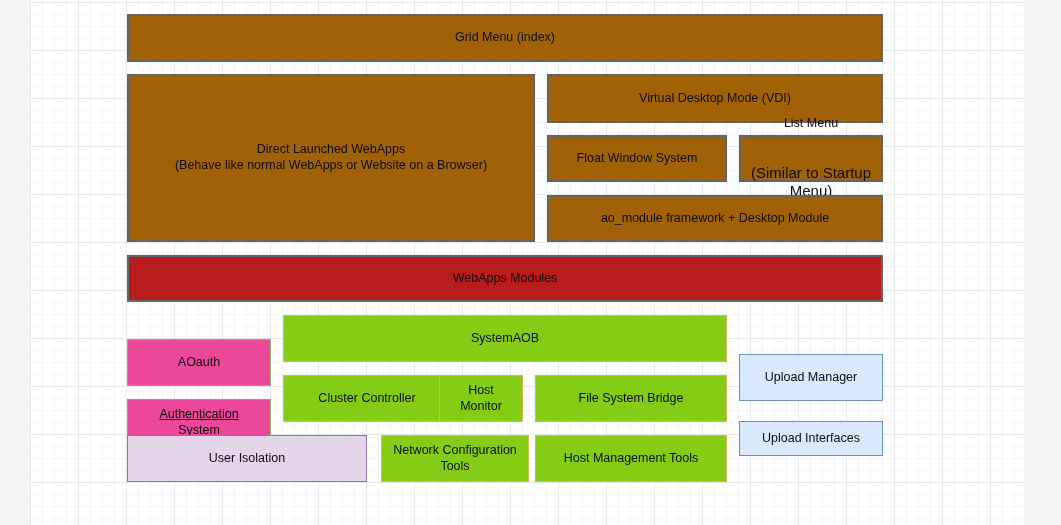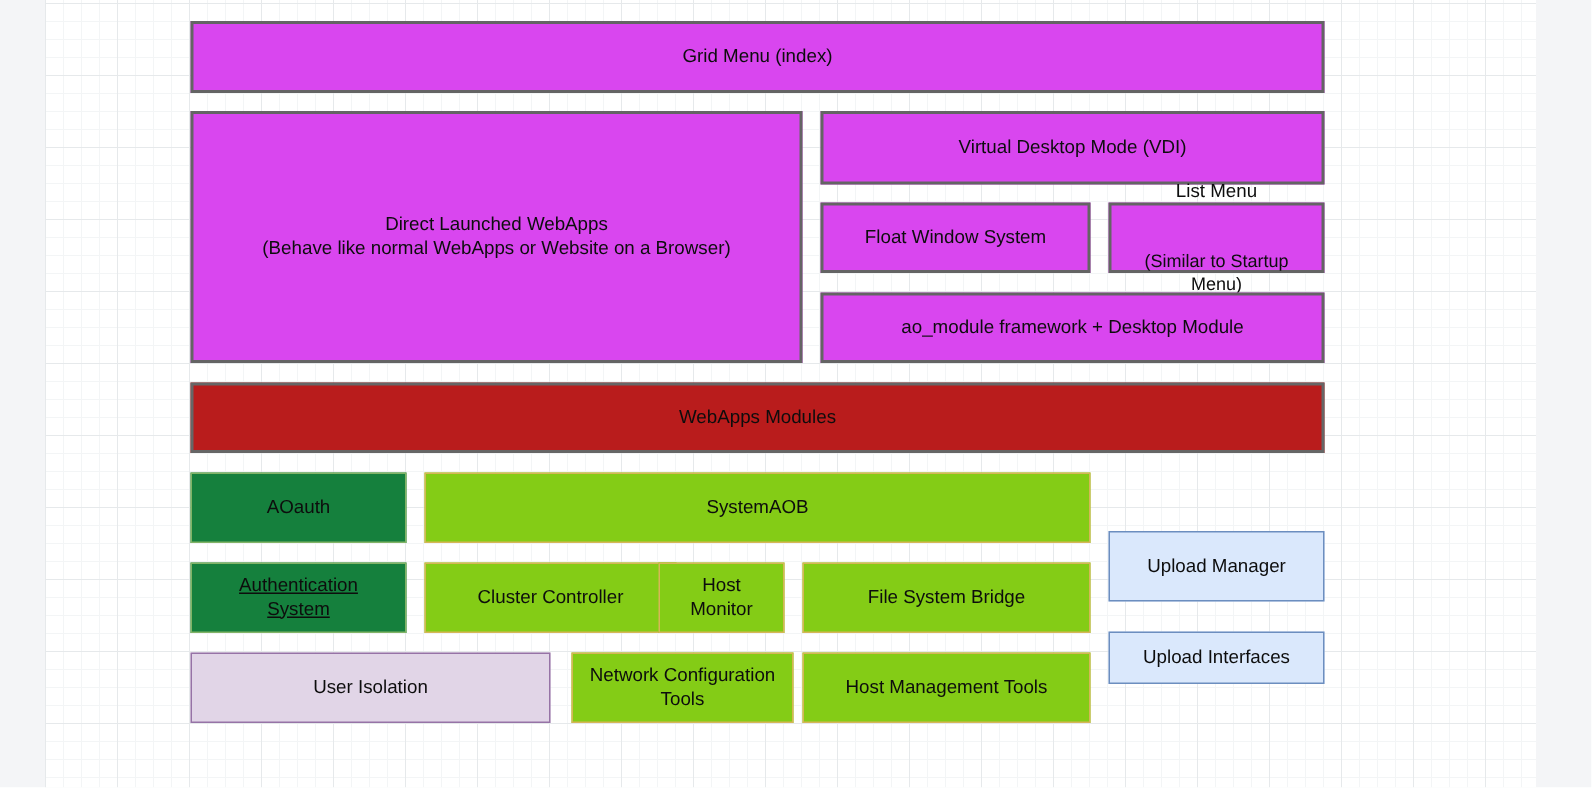--- a/index.html
+++ b/index.html
@@ -30,25 +30,25 @@
     align-items:center;
     justify-content:center;
     text-align:center;
     font-size:12.5px;
     line-height:1.25;
     color:#0d0d0d;
     padding:2px 4px;
   }
   .lbl{display:block;}
   .sub{display:block;}
-  .sub.small{font-size:12px;margin-top:32px;}
+  .sub.small{font-size:15px;margin-top:32px;}
   
-  .c-beige {background:#d946ef;border:2px solid #646464;}
+  .c-beige {background:#a16207;border:2px solid #646464;}
   .c-gray  {background:#b91c1c;border:2px solid #666666;}
-  .c-green {background:#15803d;border:1.5px solid #82b366;}
+  .c-green {background:#ec4899;border:1.5px solid #82b366;margin-top:24px;}
   .c-yellow{background:#84cc16;border:1.5px solid #d6b656;}
   .c-blue  {background:#dae8fc;border:1.5px solid #6c8ebf;margin-top:39px;}
   .c-purple{background:#e1d5e7;border:1.5px solid #9673a6;}
   
   .wrap-90 .lbl{max-width:92px;text-decoration:underline;}
   .wrap-60 .lbl{max-width:60px;}
 </style>
 </head>
 <body>
 

